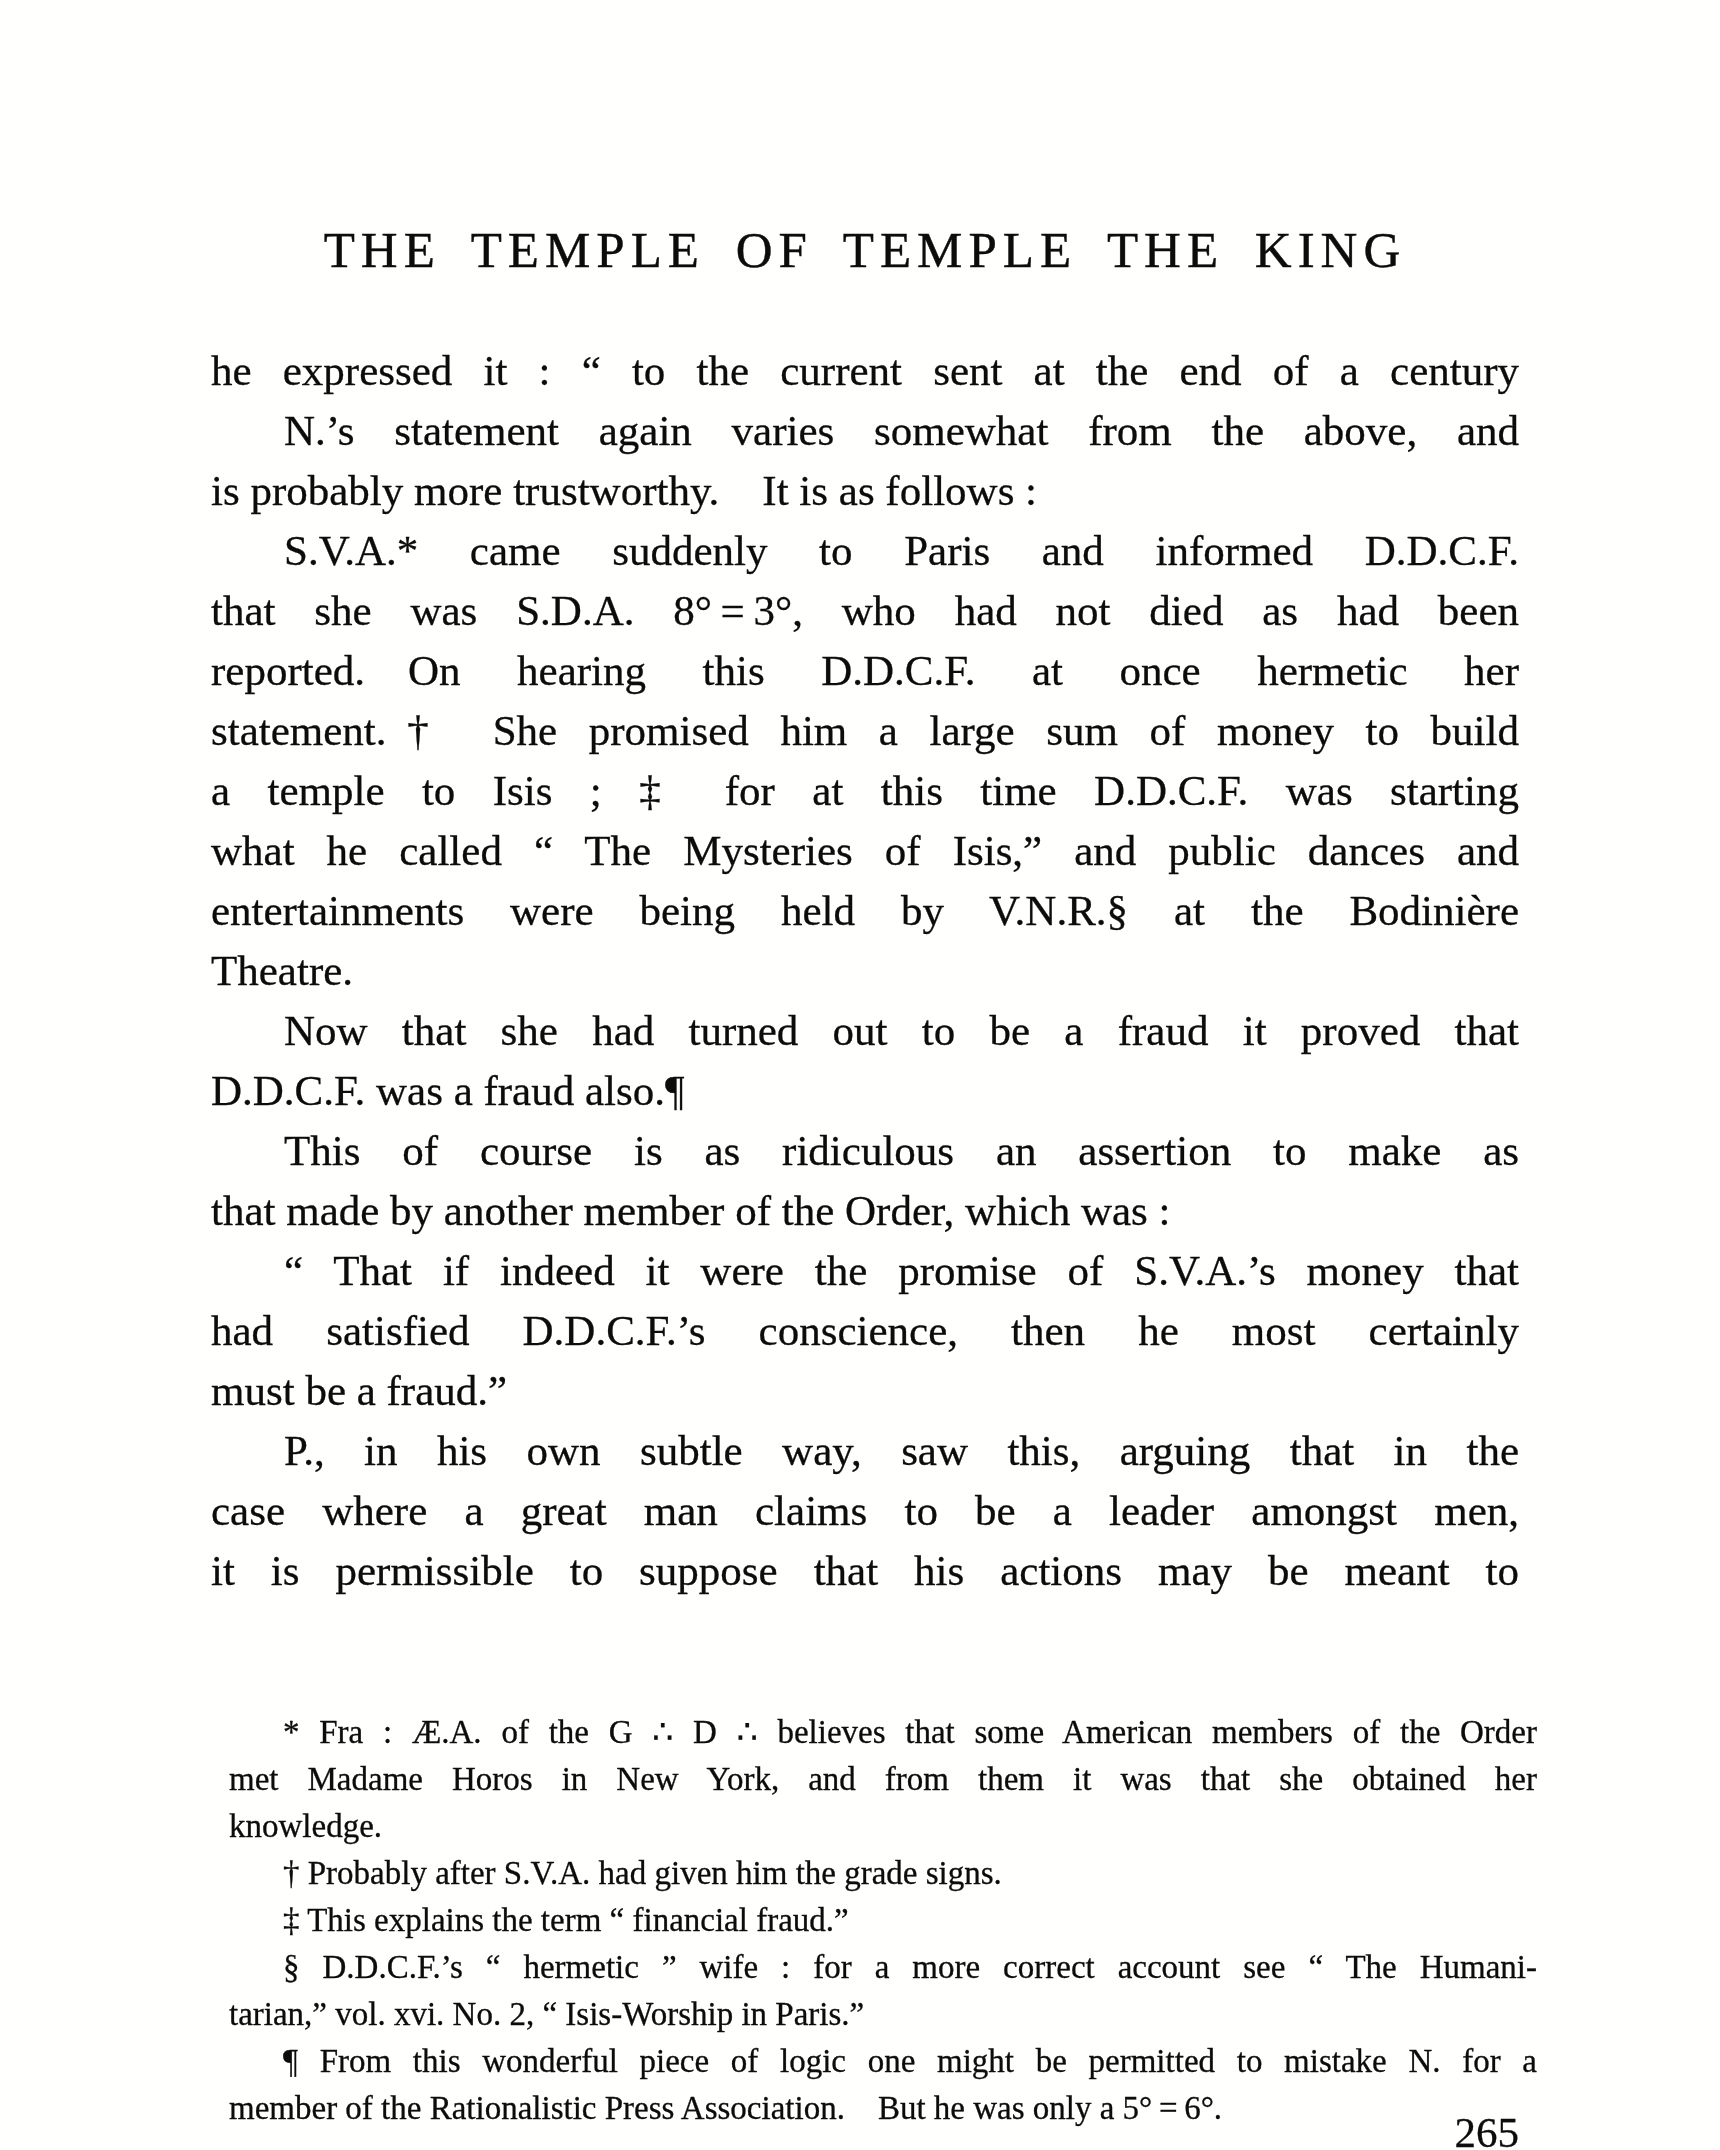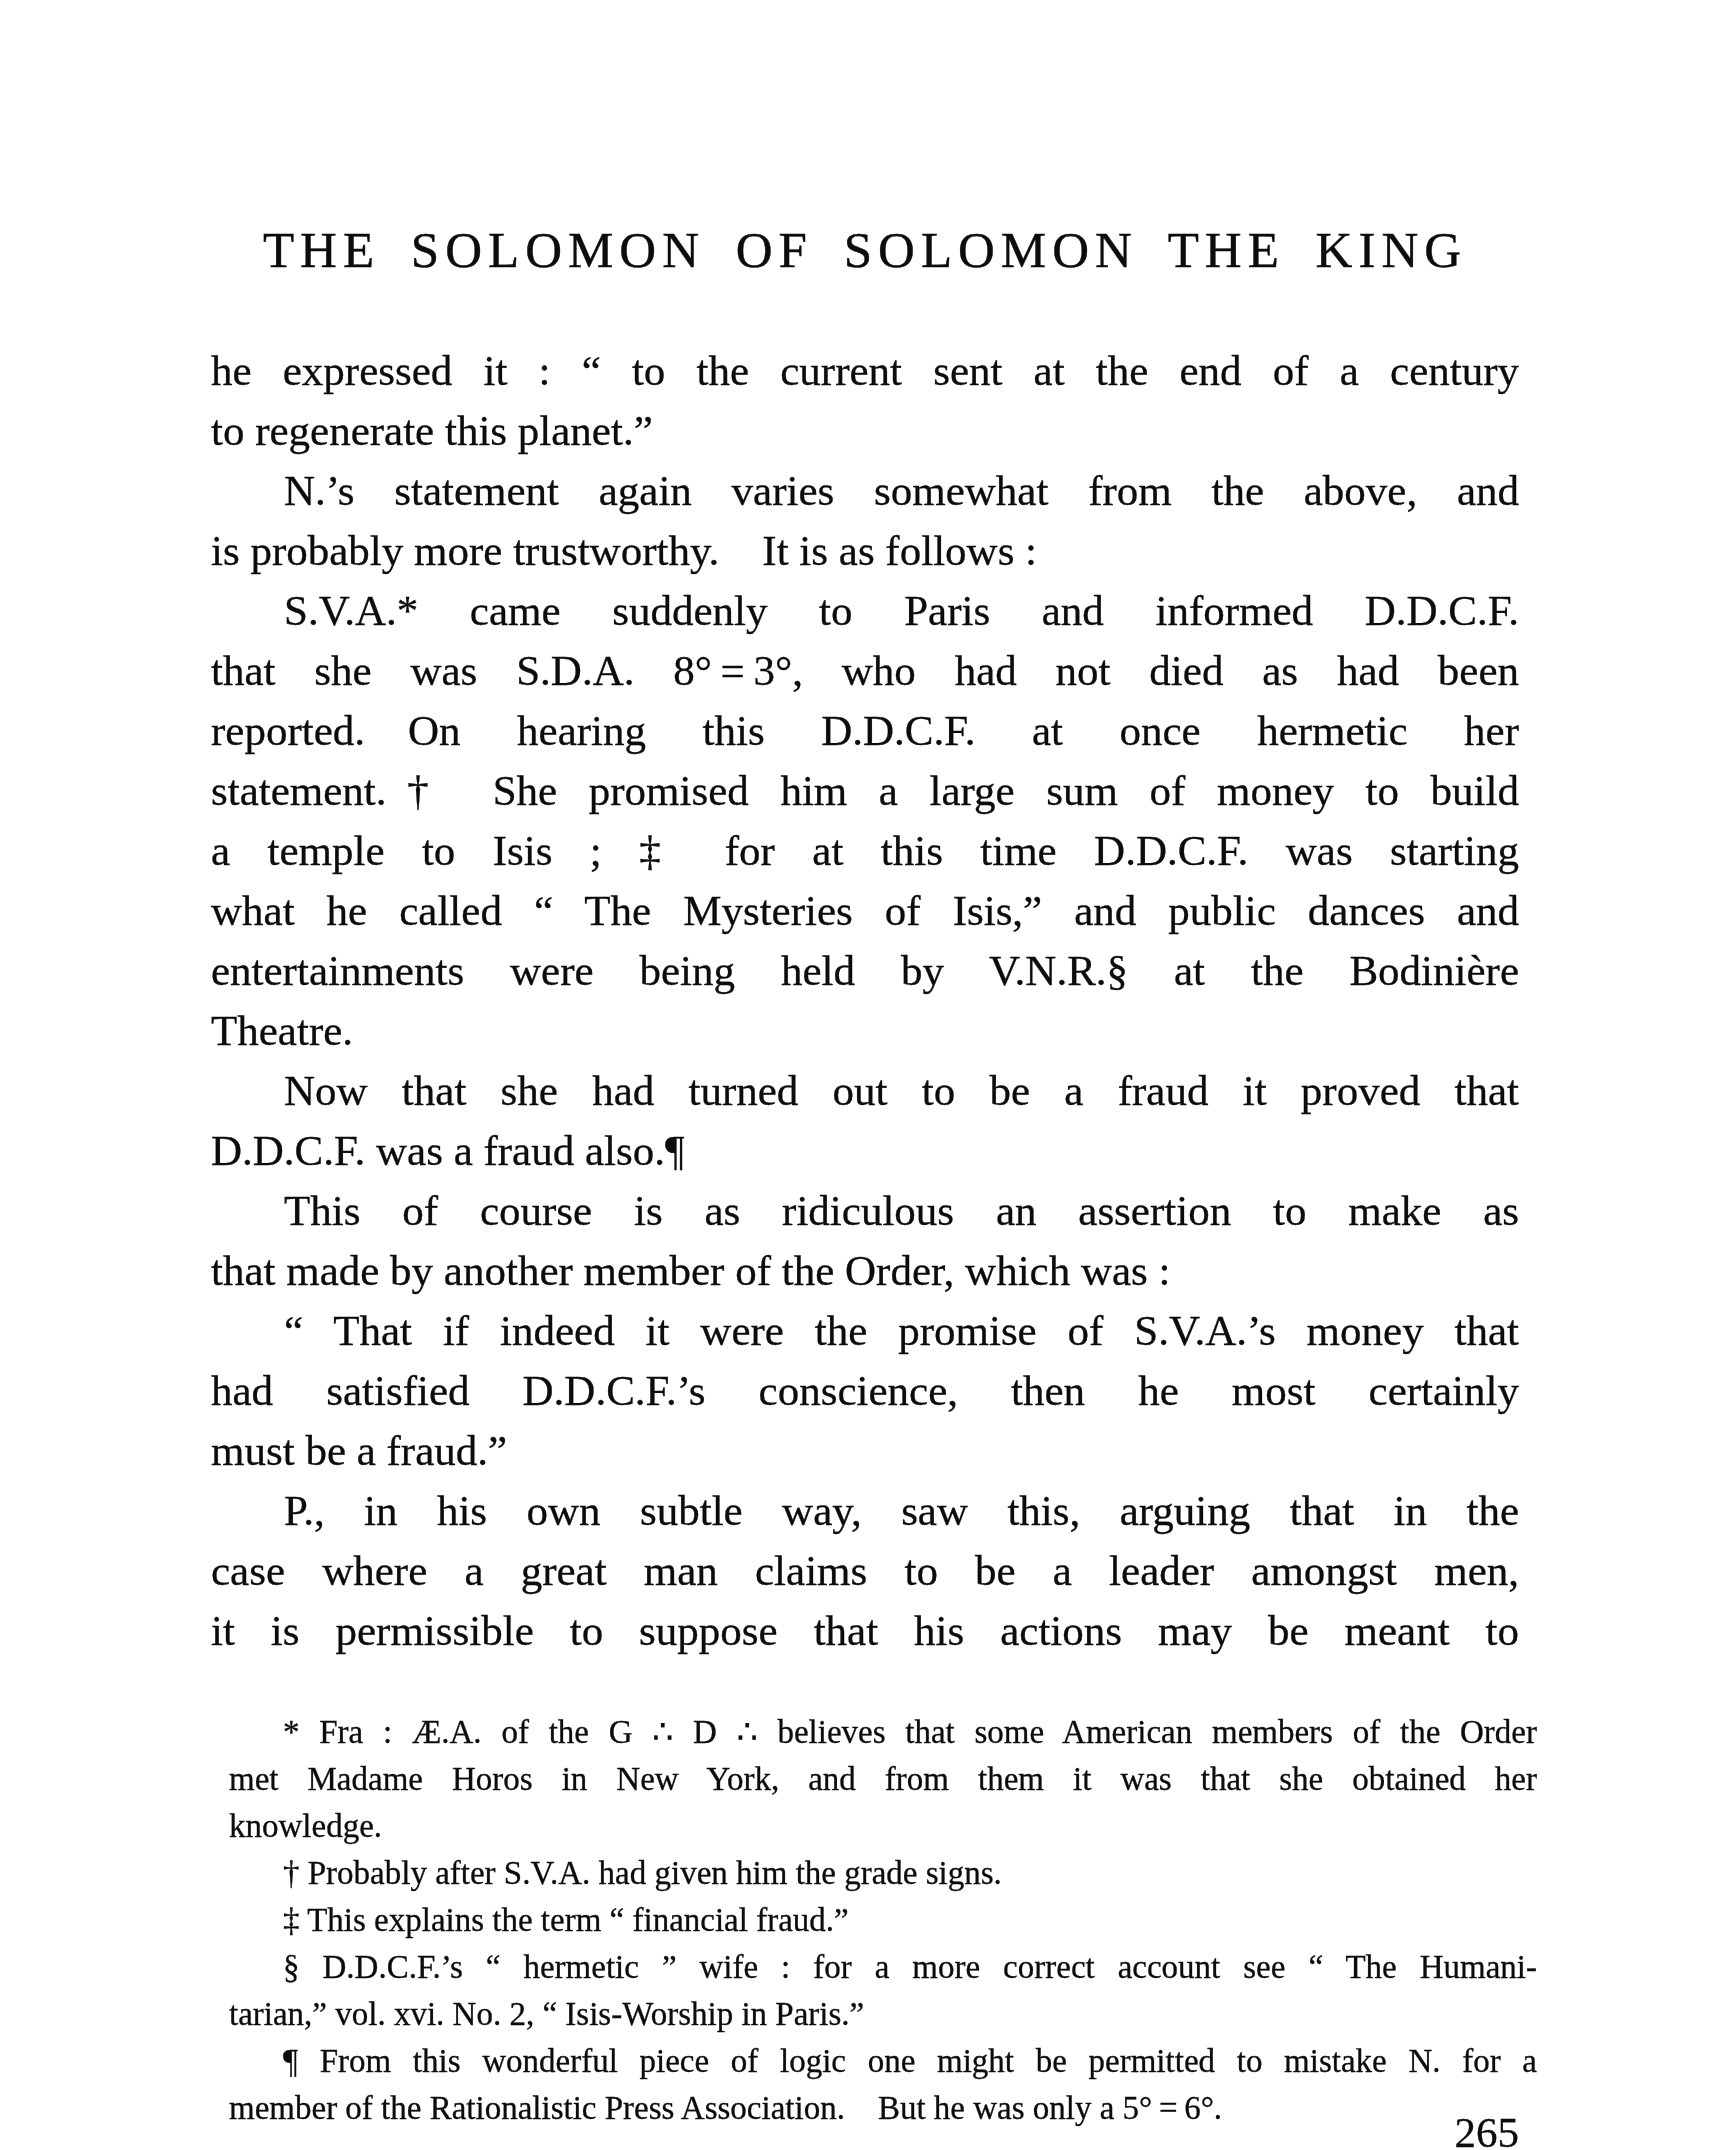--- a/index.html
+++ b/index.html
@@ -74,25 +74,24 @@
     font-size: 43px;
     line-height: 1;
     -webkit-text-stroke: 0.3px currentColor;
   }
 </style>
 </head>
 <body>
 
 <div class="page">
 
-  <div class="title">THE SOLOMON OF SOLOMON THE KING</div>
+  <div class="title">THE TEMPLE OF TEMPLE THE KING</div>
 
   <div class="body-block">
     <div class="bline">he expressed it : “ to the current sent at the end of a century</div>
-    <div class="bline last">to regenerate this planet.”</div>
     <div class="bline indent">N.’s statement again varies somewhat from the above, and</div>
     <div class="bline last">is probably more trustworthy. It is as follows :</div>
     <div class="bline indent">S.V.A.* came suddenly to Paris and informed D.D.C.F.</div>
     <div class="bline">that she was S.D.A. 8° = 3°, who had not died as had been</div>
     <div class="bline">reported. On hearing this D.D.C.F. at once hermetic her</div>
     <div class="bline">statement.† She promised him a large sum of money to build</div>
     <div class="bline">a temple to Isis ; ‡ for at this time D.D.C.F. was starting</div>
     <div class="bline">what he called “ The Mysteries of Isis,” and public dances and</div>
     <div class="bline">entertainments were being held by V.N.R.§ at the Bodinière</div>
     <div class="bline last">Theatre.</div>

